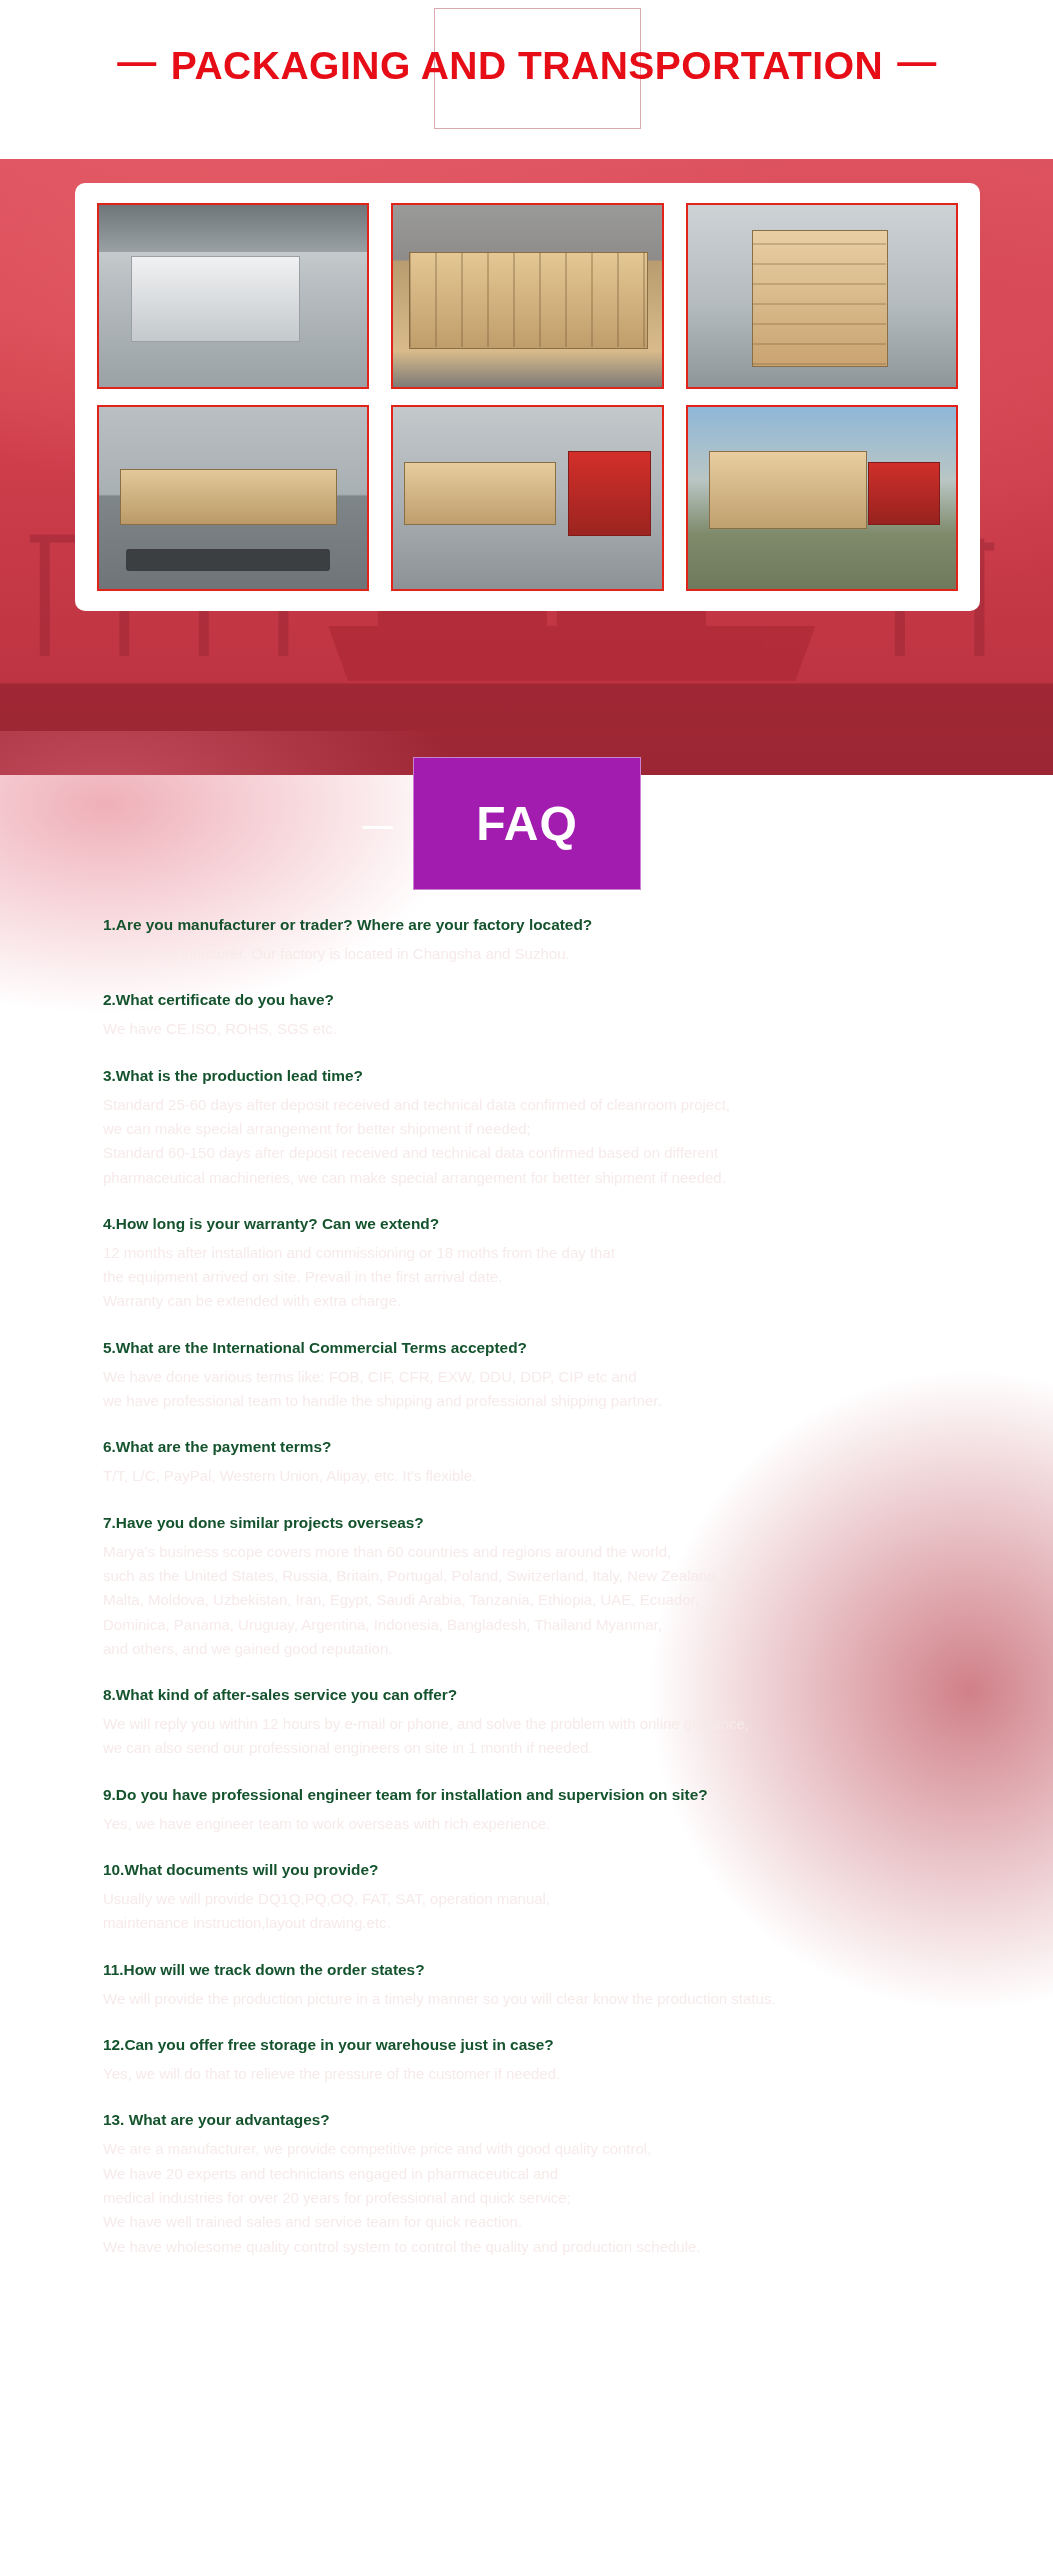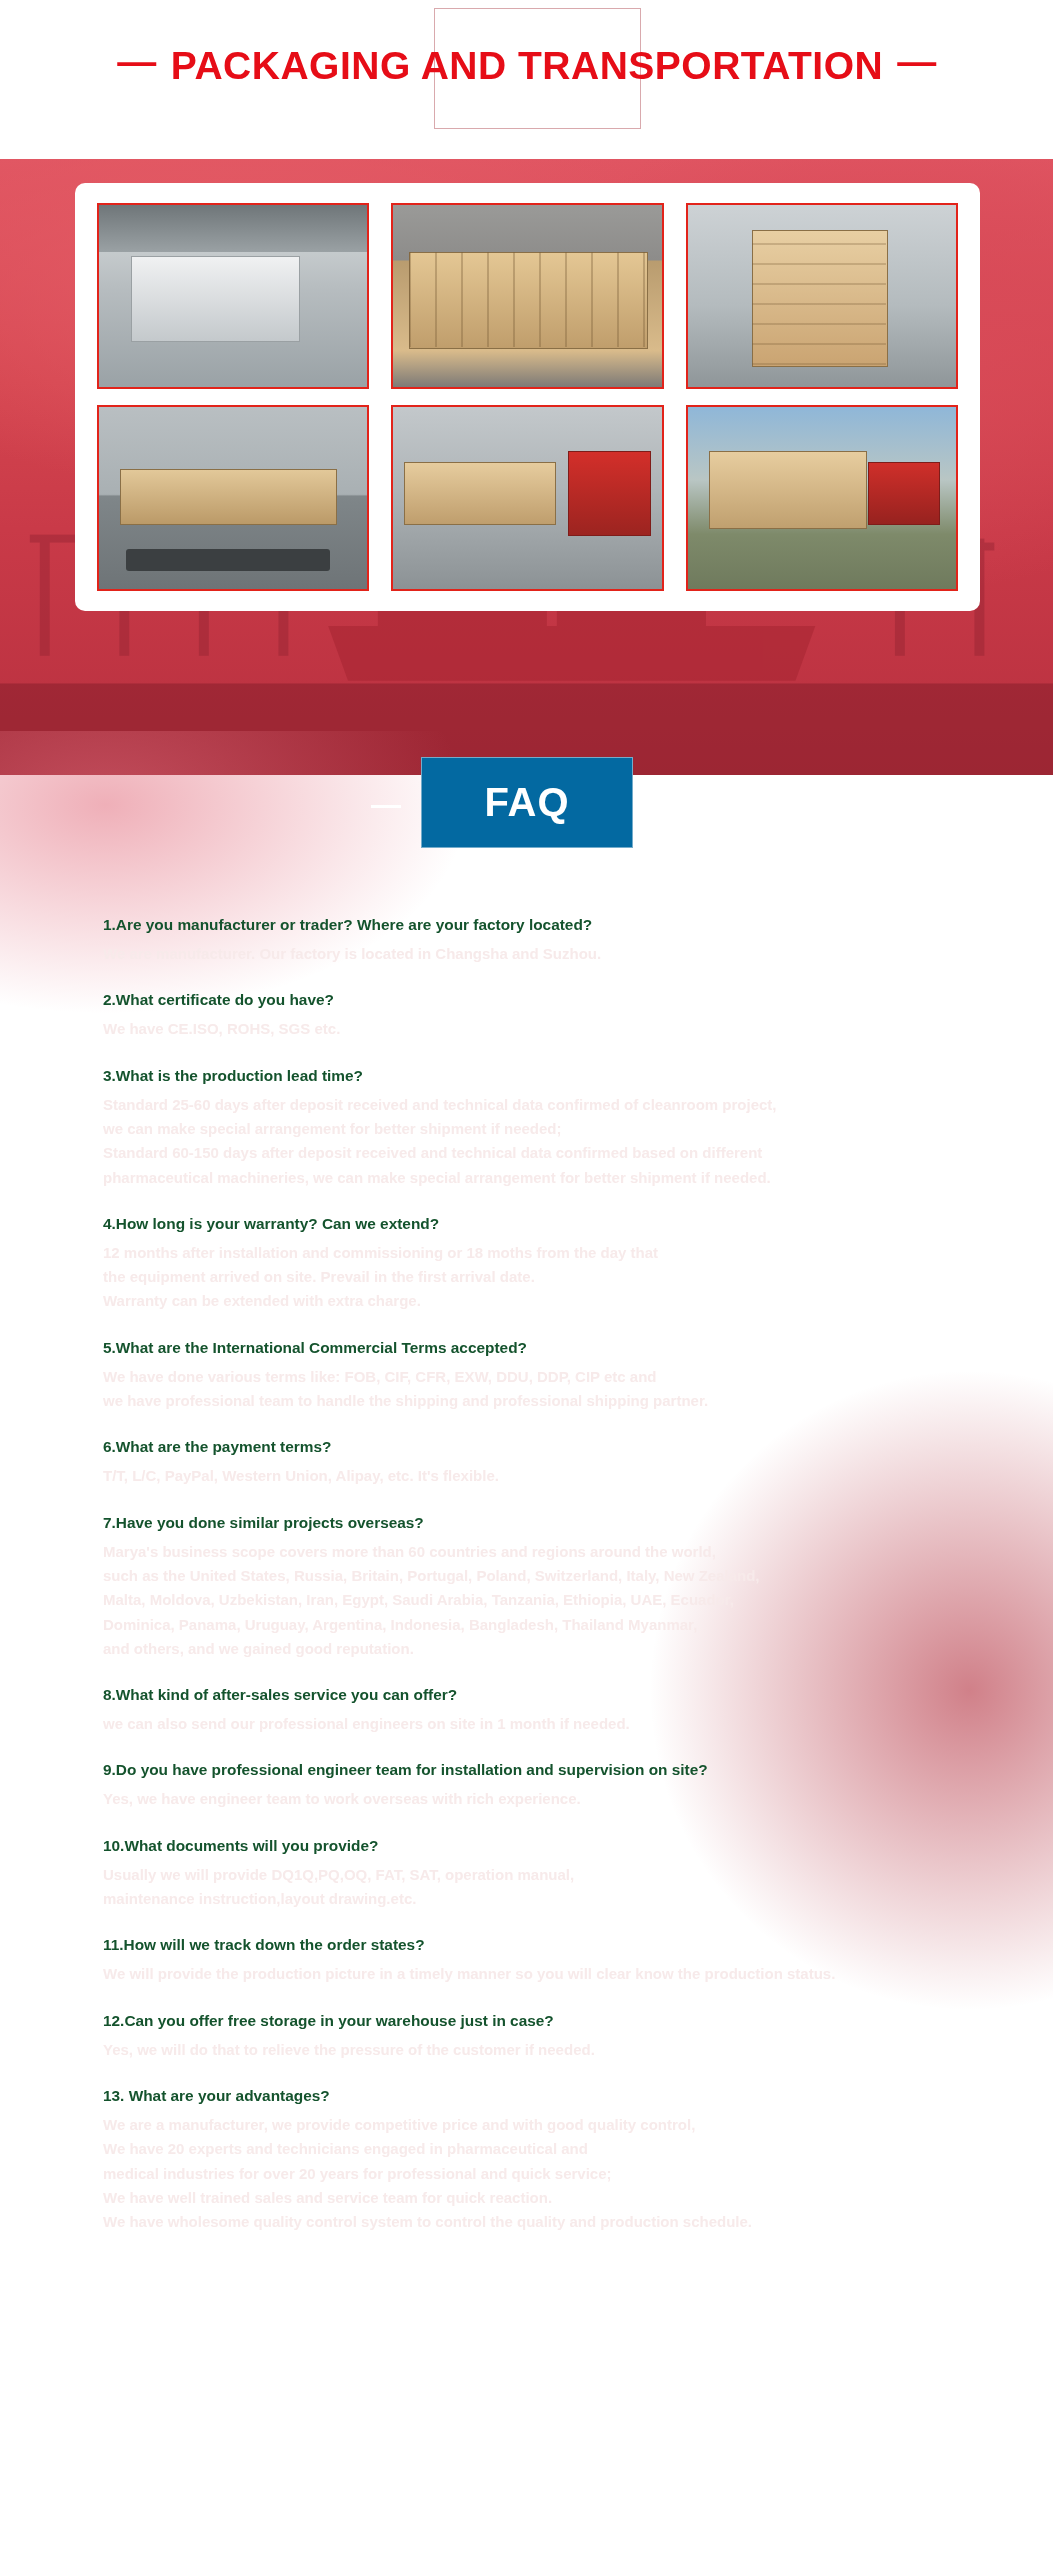--- a/index.html
+++ b/index.html
@@ -151,27 +151,27 @@
 
   .faq-title-wrap {
     position: absolute;
     left: 0;
     top: 26px;
     width: 1054px;
     text-align: center;
   }
   .faq-box {
     display: inline-block;
-    background: #0369a1;
+    background: #a21caf;
     border: 1px solid rgba(255,255,255,0.45);
     color: #ffffff;
-    font-size: 40px;
+    font-size: 48px;
     font-weight: bold;
     letter-spacing: 1px;
-    padding: 22px 62px;
+    padding: 38px 62px;
     vertical-align: middle;
   }
   .faq-dash {
     display: inline-block;
     vertical-align: middle;
     color: #ffffff;
     font-size: 30px;
     font-weight: bold;
     padding: 0 16px;
     position: relative;
@@ -190,21 +190,21 @@
     font-size: 15.4px;
     font-weight: bold;
     color: #14532d;
     margin-bottom: 7px;
     line-height: 1.3;
   }
   .faq-a {
     font-size: 15px;
     color: #f7eaea;
     line-height: 1.62;
-    font-weight: bold;
+    font-weight: normal;
   }
   .faq-a div { white-space: nowrap; }
 </style>
 </head>
 <body>
 
 <div class="page">
 
   <div class="header">
     <div class="header-box"></div>
@@ -318,20 +318,21 @@
             <div>Marya's business scope covers more than 60 countries and regions around the world,</div>
             <div>such as the United States, Russia, Britain, Portugal, Poland, Switzerland, Italy, New Zealand,</div>
             <div>Malta, Moldova, Uzbekistan, Iran, Egypt, Saudi Arabia, Tanzania, Ethiopia, UAE, Ecuador,</div>
             <div>Dominica, Panama, Uruguay, Argentina, Indonesia, Bangladesh, Thailand Myanmar,</div>
             <div>and others, and we gained good reputation.</div>
           </div>
         </div>
         <div class="faq-item">
           <div class="faq-q">8.What kind of after-sales service you can offer?</div>
           <div class="faq-a">
+            <div>We will reply you within 12 hours by e-mail or phone, and solve the problem with online guidance,</div>
             <div>we can also send our professional engineers on site in 1 month if needed.</div>
           </div>
         </div>
         <div class="faq-item">
           <div class="faq-q">9.Do you have professional engineer team for installation and supervision on site?</div>
           <div class="faq-a">
             <div>Yes, we have engineer team to work overseas with rich experience.</div>
           </div>
         </div>
         <div class="faq-item">

